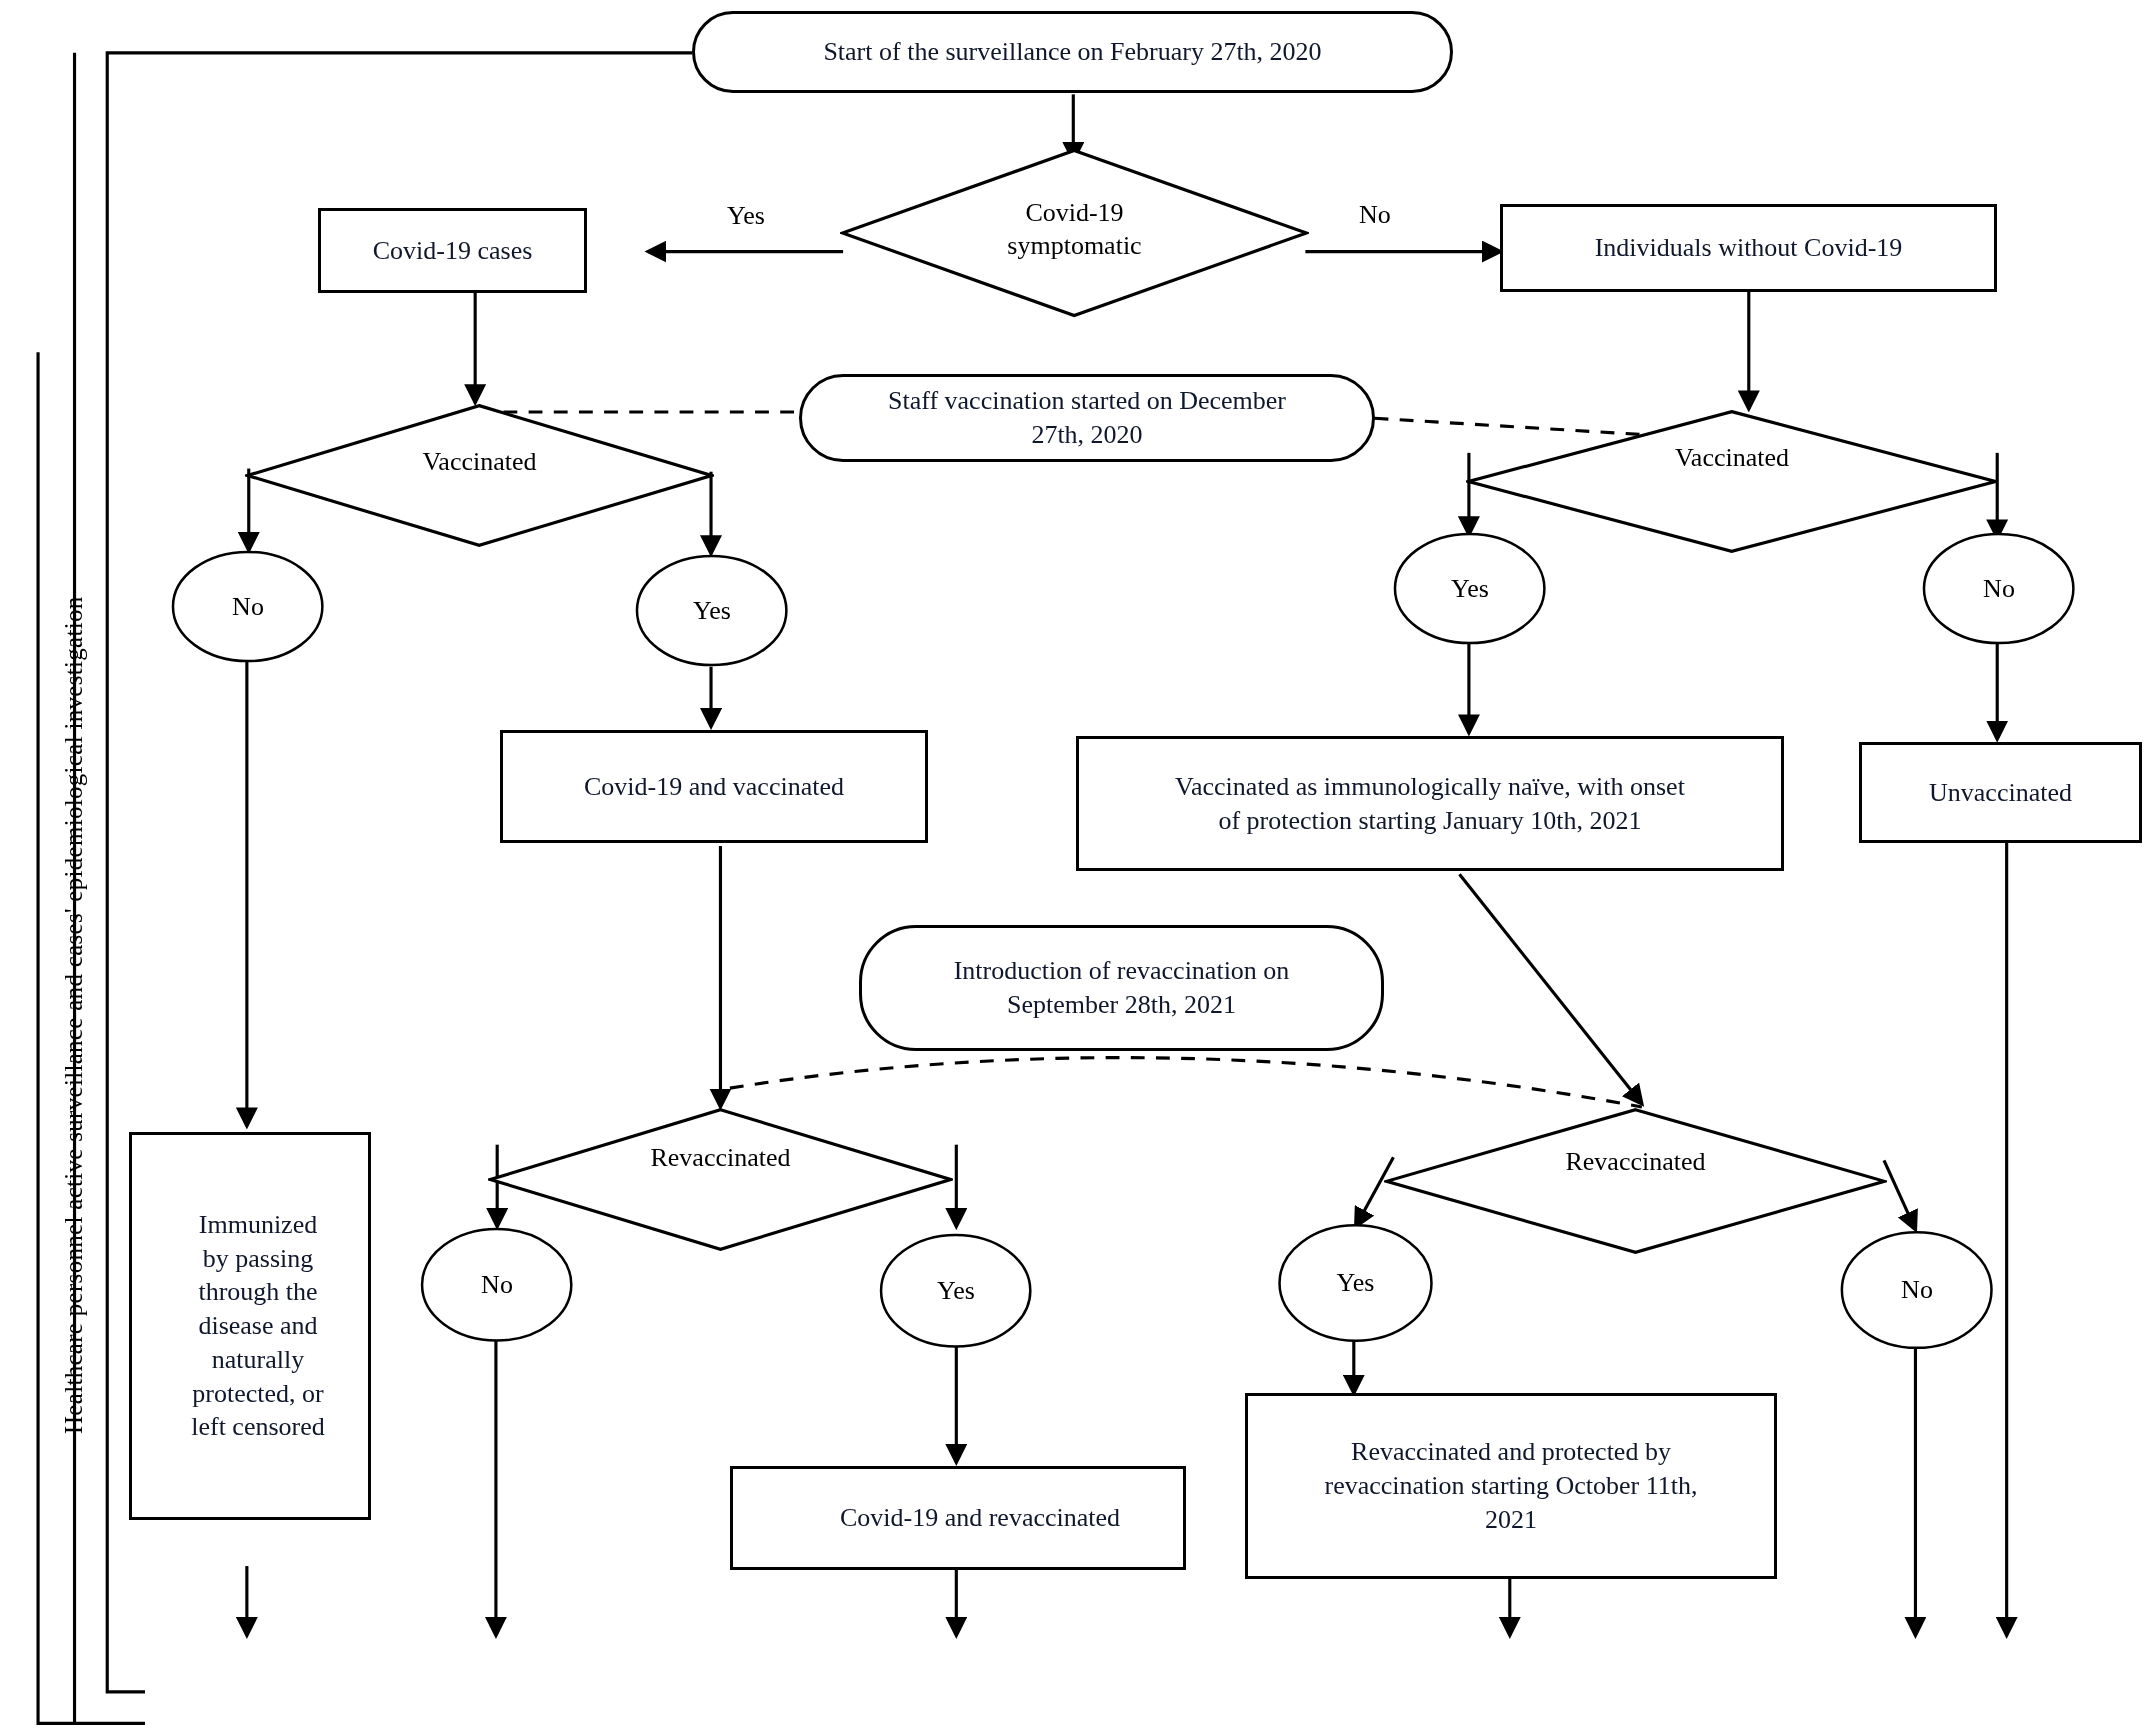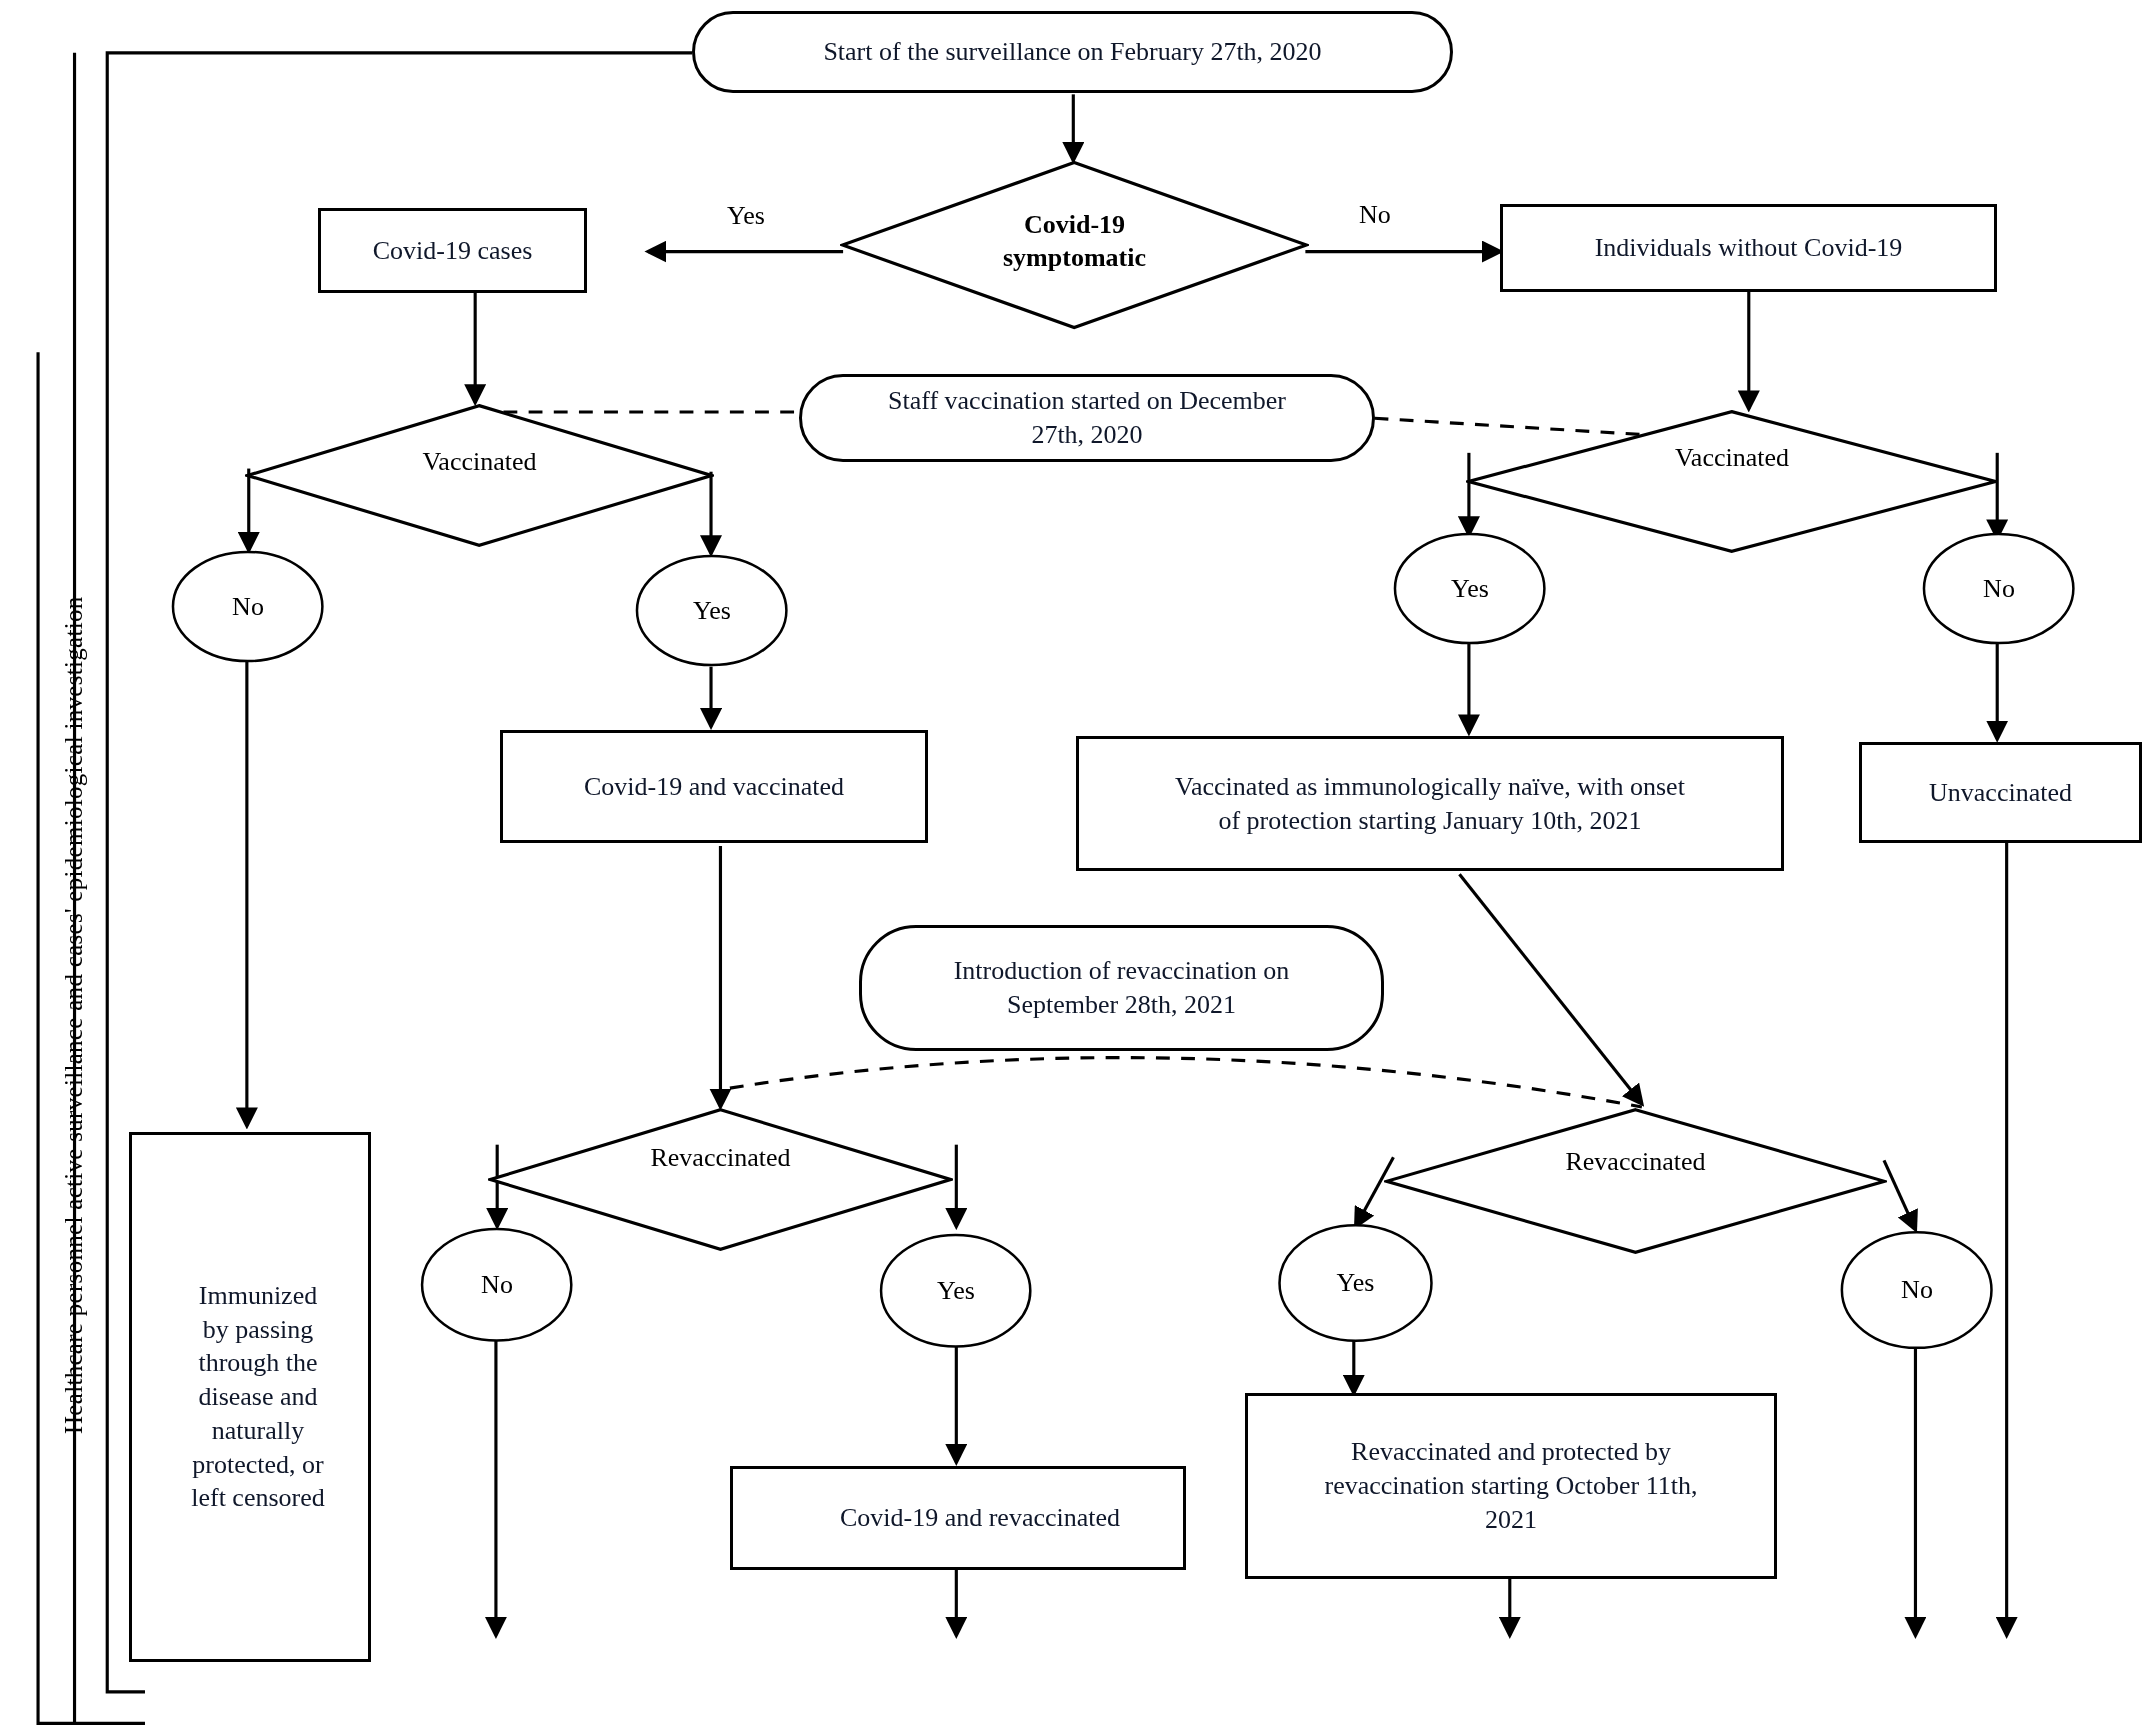--- a/index.html
+++ b/index.html
@@ -151,21 +151,21 @@
       <path d="M 3190 1340 L 3190 2600" marker-end="url(#arrow)"></path>
     </g>
   </svg>
 
   <div class="vlabel" style="left:60px; top:1434px; transform:rotate(-90deg);">Healthcare personnel active surveillance and cases' epidemiological investigation</div>
 
   <div class="node stadium" style="left:692px; top:11.3px; width:761px; height:82px;">
     <span>Start of the surveillance on February 27th, 2020</span>
   </div>
 
-  <div class="diamond-wrap" style="left:840px; top:160px; width:469px; height:170px;font-weight:bold;">
+  <div class="diamond-wrap" style="left:840px; top:148px; width:469px; height:170px;">
     <svg width="469" height="170" viewBox="0 0 745 270" xmlns="http://www.w3.org/2000/svg">
       <polygon points="372,4 741,135 372,266 4,135" fill="#fff" stroke="#000" stroke-width="5"></polygon>
     </svg>
     <div class="diamond-label multiline" style="top:49px;">Covid-19
 symptomatic</div>
   </div>
 
   <div class="edge-label" style="left:727px; top:201px;">Yes</div>
   <div class="edge-label" style="left:1359px; top:200px;">No</div>
 
@@ -277,21 +277,21 @@
     <div class="ellipse-label">Yes</div>
   </div>
 
   <div class="ellipse-wrap" style="left:1840px; top:1230px; width:154px; height:120px;">
     <svg width="154" height="120" viewBox="0 0 245 190" xmlns="http://www.w3.org/2000/svg">
       <ellipse cx="122" cy="95" rx="119" ry="92" fill="#fff" stroke="#000" stroke-width="4"></ellipse>
     </svg>
     <div class="ellipse-label">No</div>
   </div>
 
-  <div class="node rect" style="left:129px; top:1132px; width:242px; height:530px; font-size:26px;padding-left:16px;">
+  <div class="node rect" style="left:129px; top:1132px; width:242px; height:388px; font-size:26px;padding-left:16px;">
     <span class="multiline">Immunized
 by passing
 through the
 disease and
 naturally
 protected, or
 left censored</span>
   </div>
 
   <div class="node rect" style="left:730px; top:1466px; width:456px; height:104px;padding-left:44px;">

